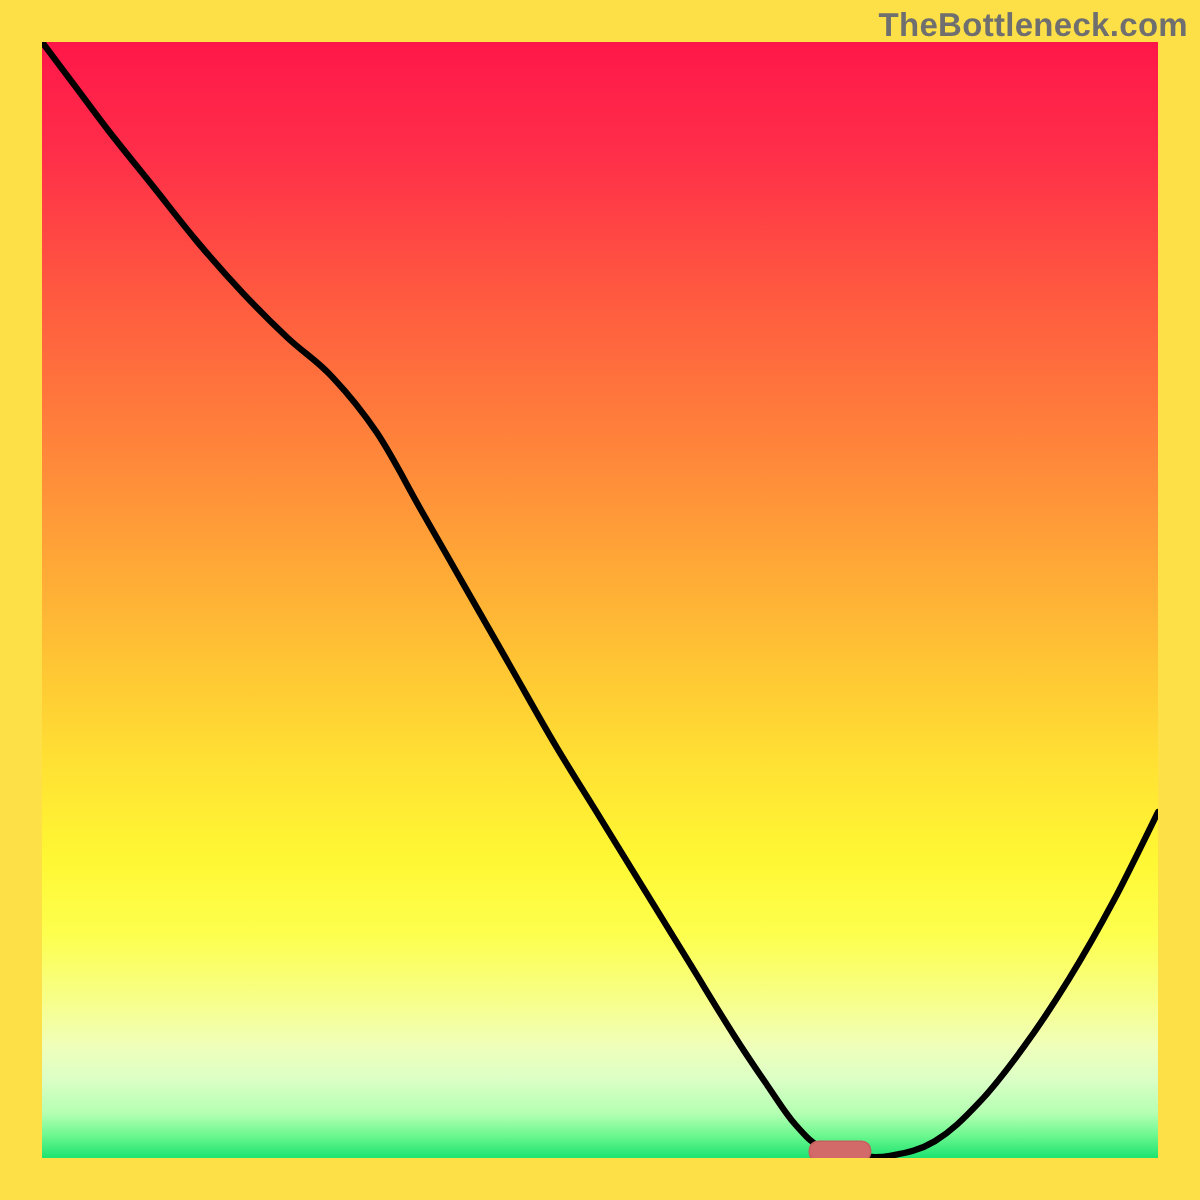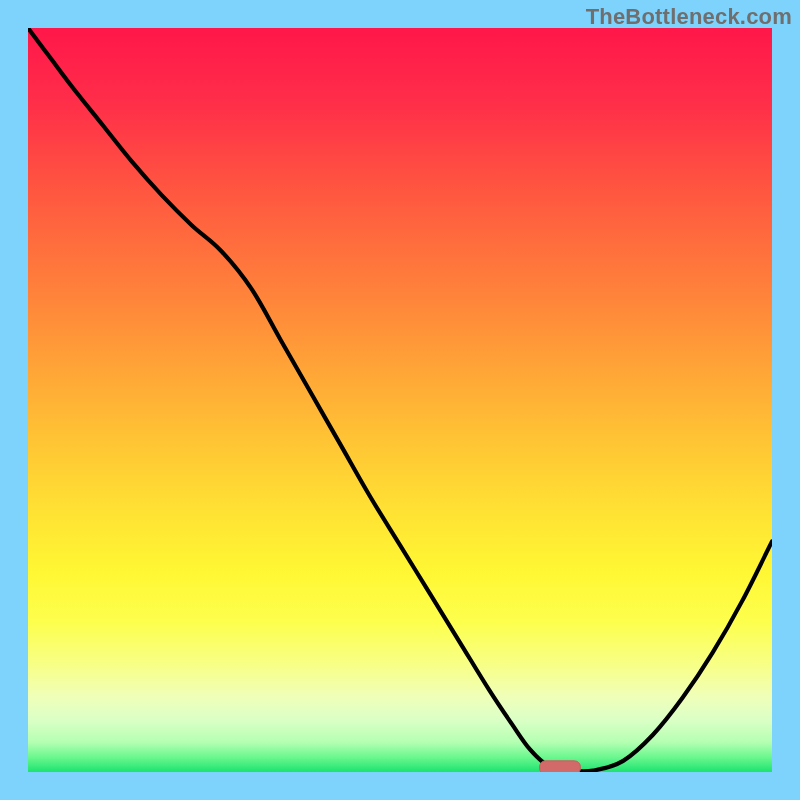--- a/index.html
+++ b/index.html
@@ -9,21 +9,21 @@
     height: 800px;
     background: #000;
     overflow: hidden;
   }
   .frame {
     position: absolute;
     left: 0;
     top: 0;
     width: 800px;
     height: 800px;
-    background: #7dd3fc;
+    background: #fde047;
   }
   .plot {
     position: absolute;
     left: 28px;
     top: 28px;
     width: 744px;
     height: 744px;
   }
   .gradient {
     position: absolute;

